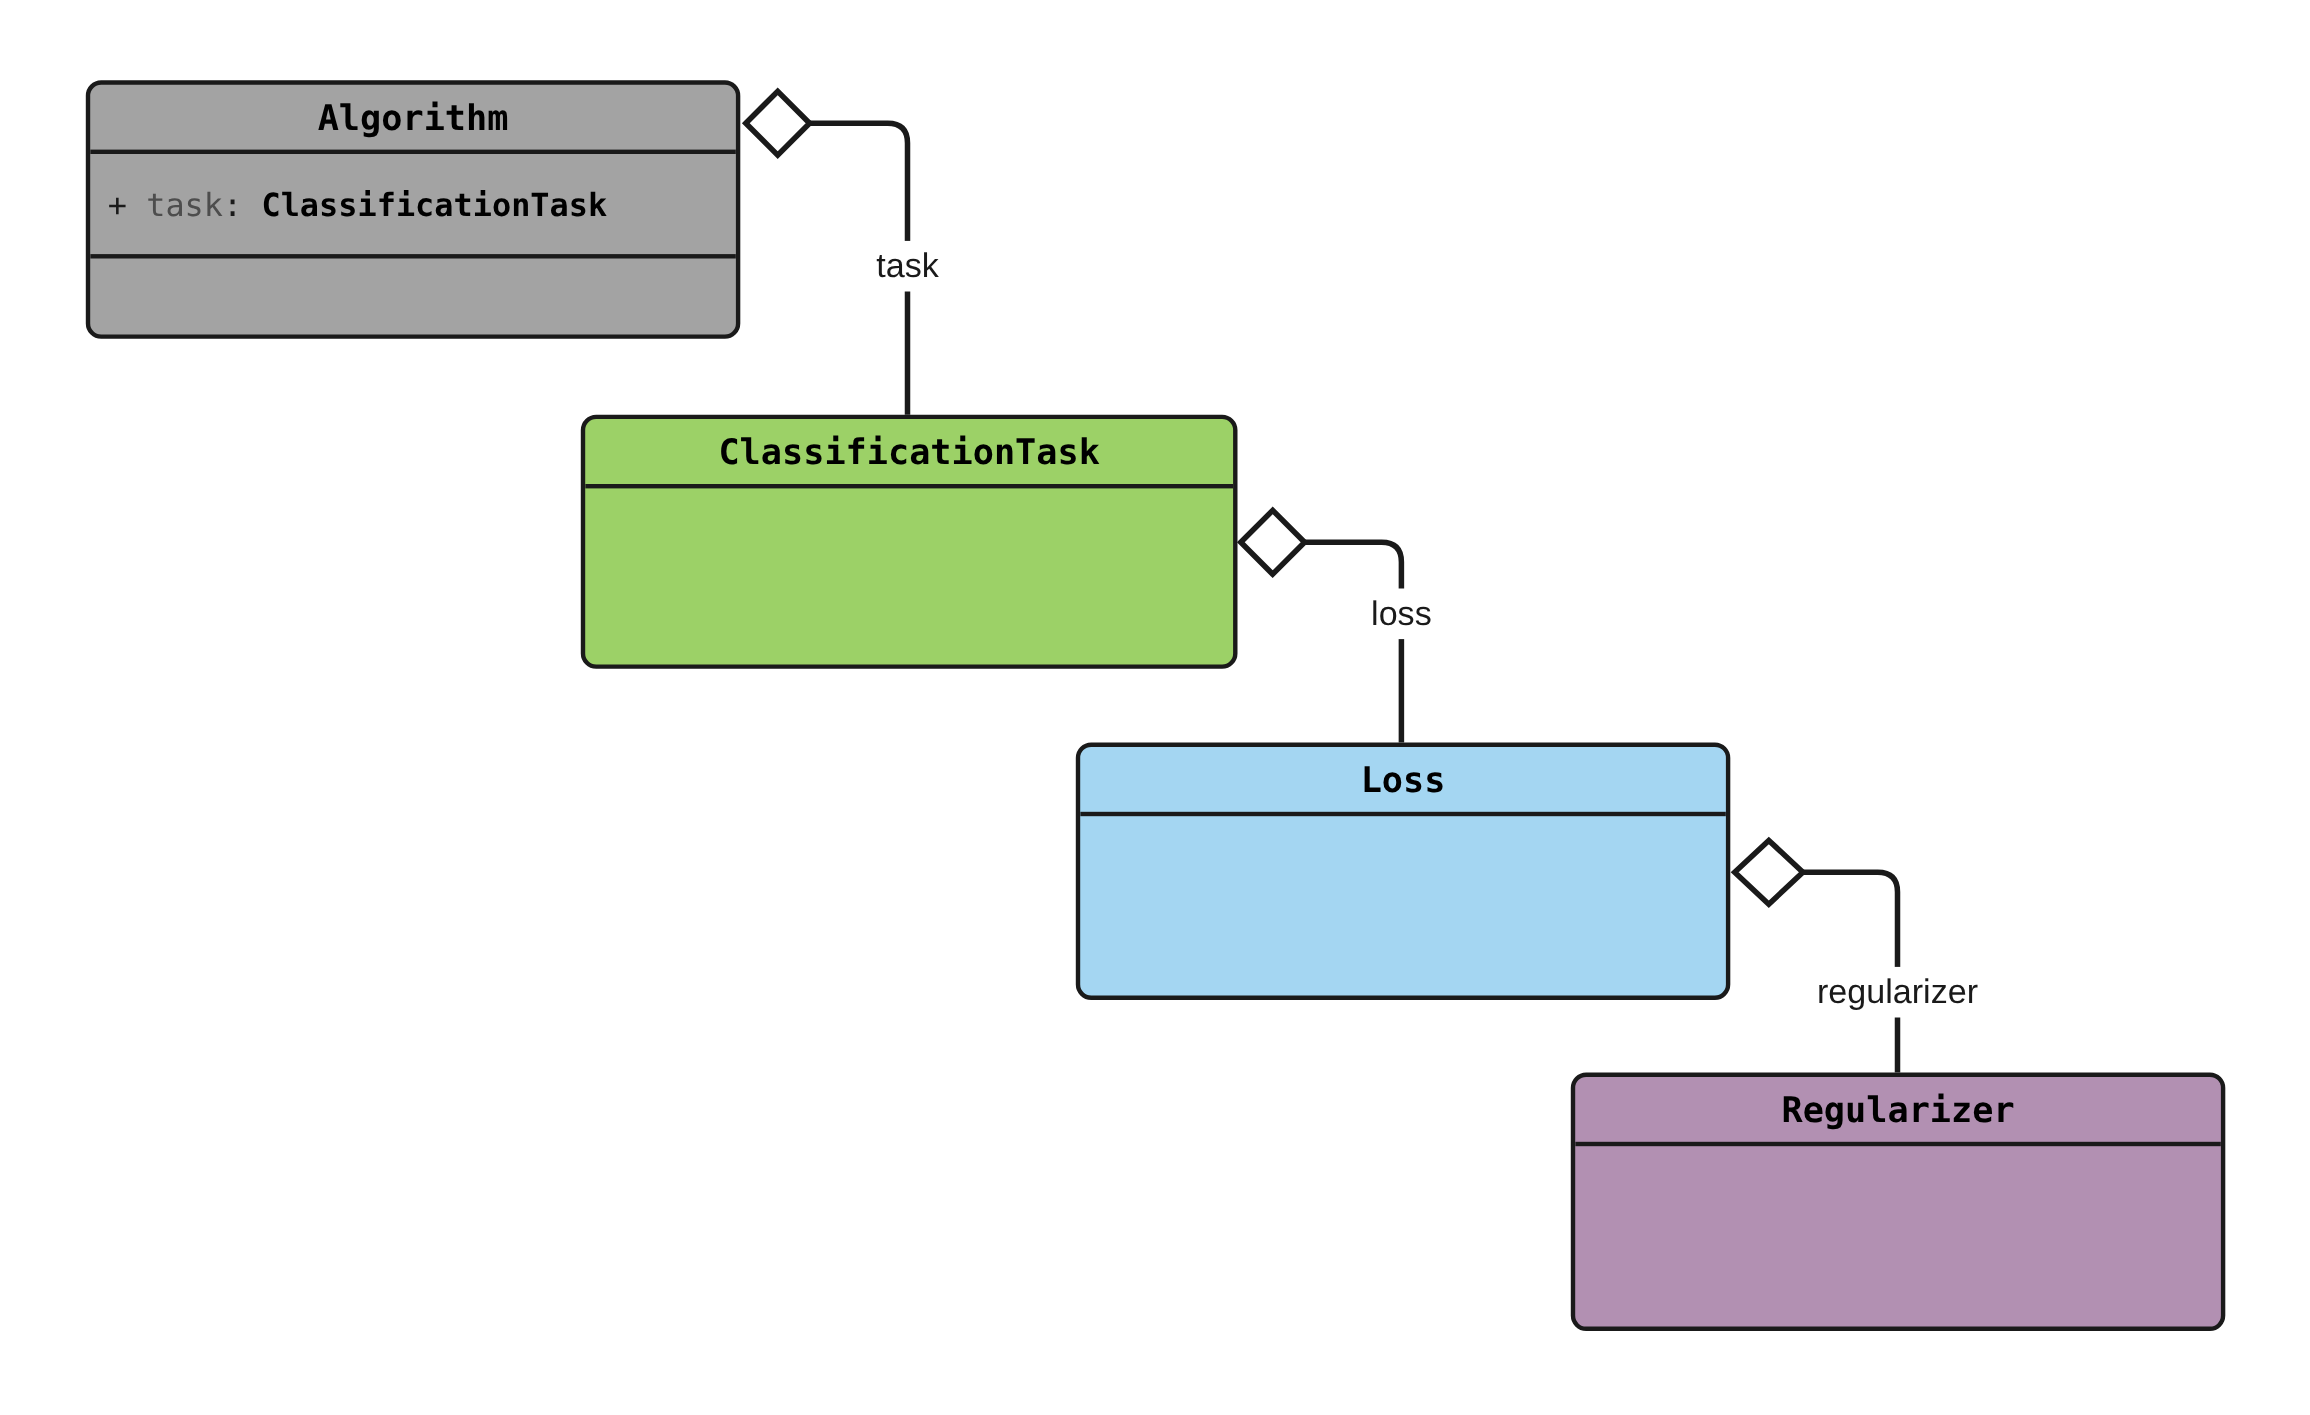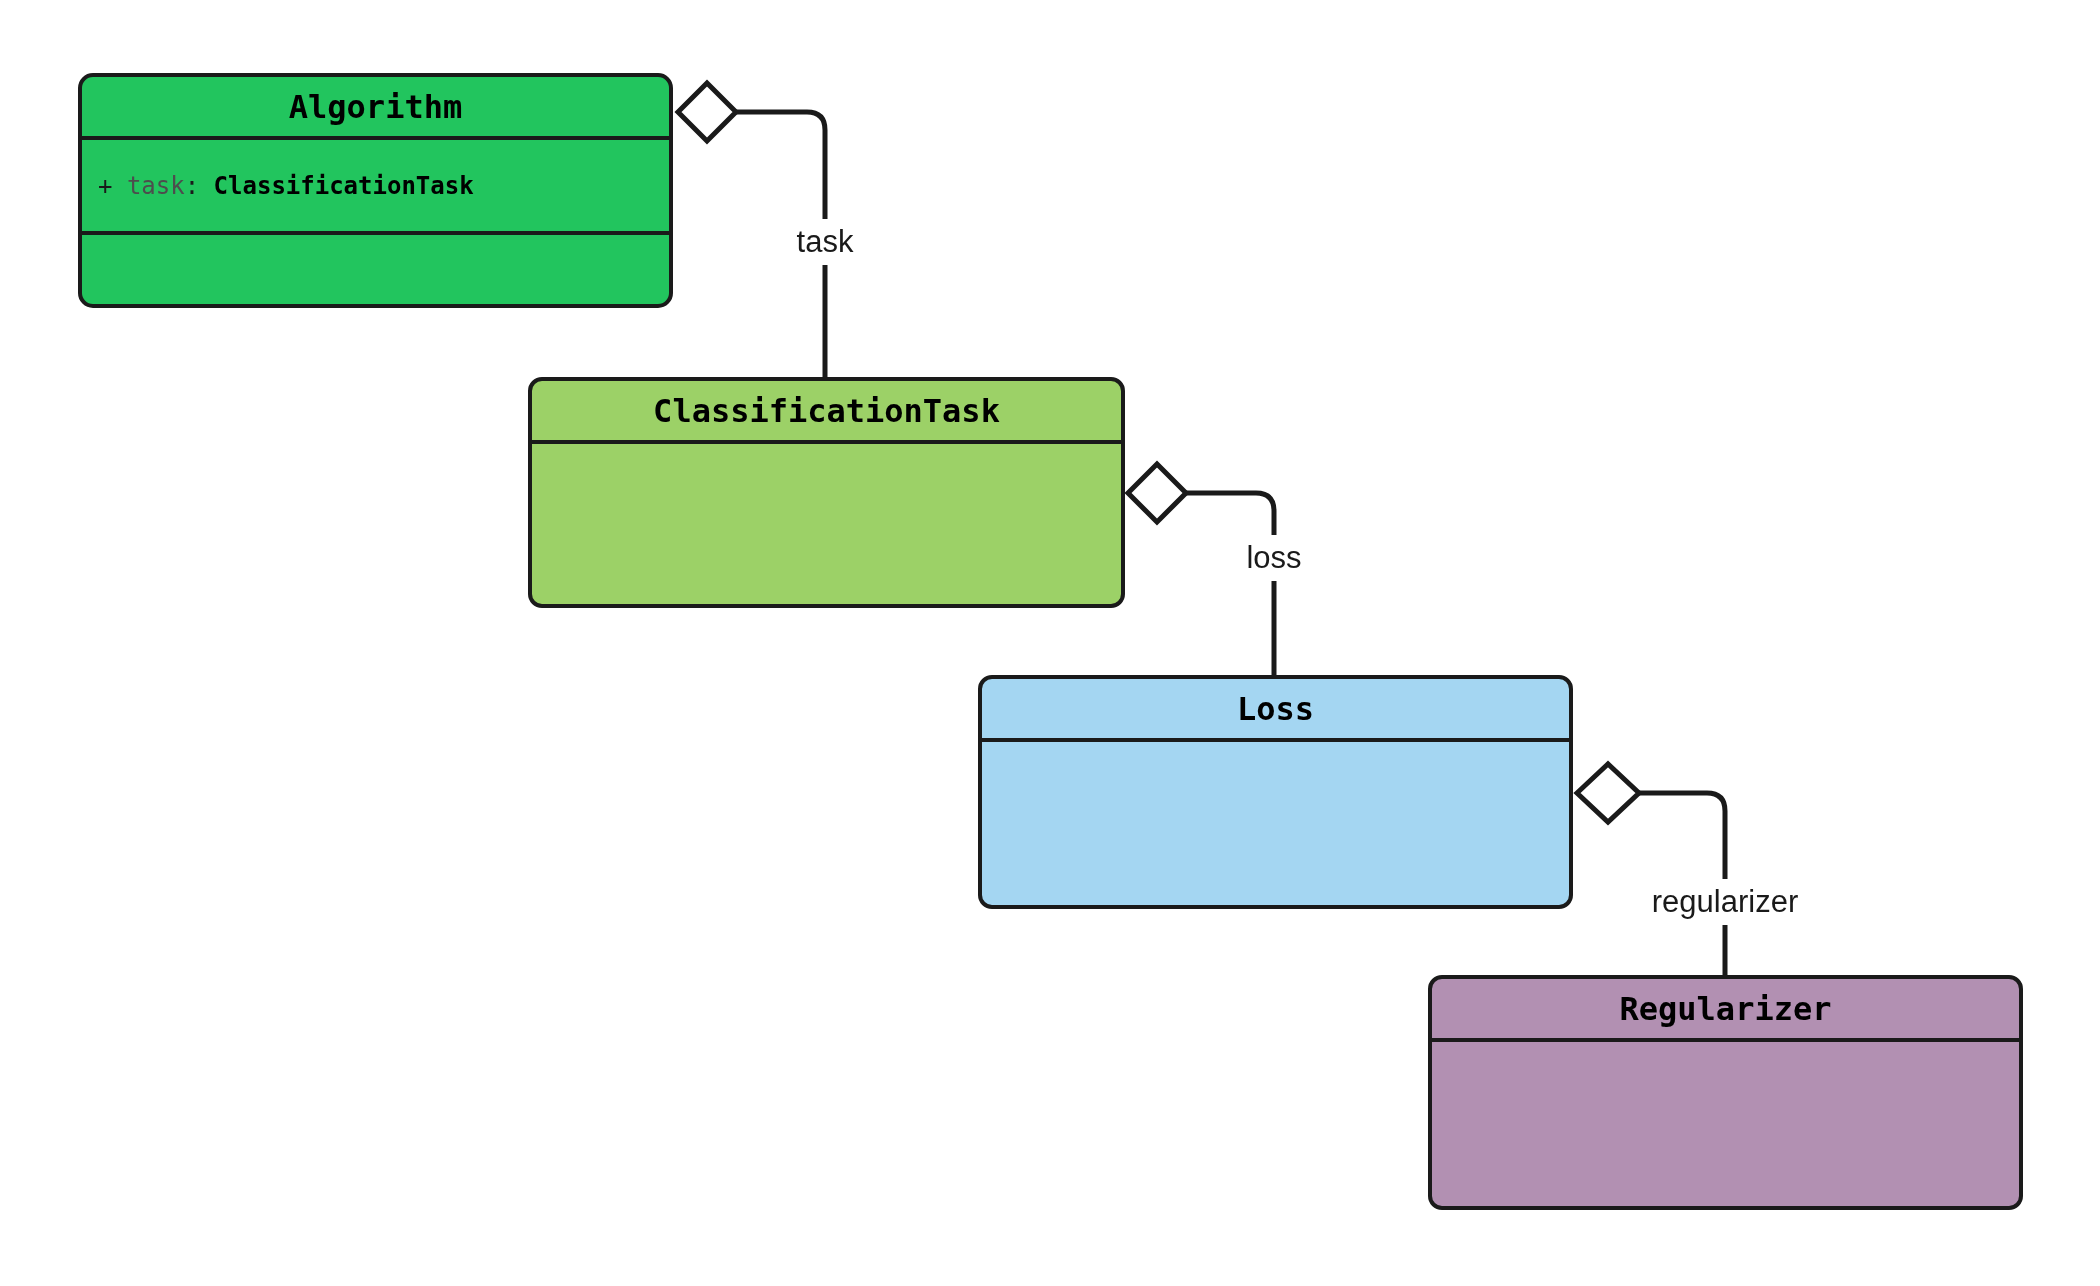--- a/index.html
+++ b/index.html
@@ -53,30 +53,30 @@
     font-weight: bold;
     color: #000000;
   }
   .uml-attrs {
     box-sizing: border-box;
     height: 95px;
     border-bottom: 4px solid #1a1a1a;
     display: flex;
     align-items: center;
     padding-left: 16px;
-    font-size: 24px;
+    font-size: 29px;
   }
   .uml-empty { flex: 1; }
 
   .attr-vis, .attr-sep { color: #1a1a1a; }
   .attr-name { color: #4d4d4d; }
   .attr-type { color: #000000; font-weight: bold; }
   .sp { display: inline-block; width: 1ch; }
 
-  .c0 { background: #22c55e; border-radius: 15px; }
+  .c0 { background: #a3a3a3; }
   .c1 { background: #9CD167; }
   .c2 { background: #A4D6F2; }
   .c3 { background: #B290B2; }
 
   .box-algorithm          { left:  78px; top:  73px; width: 595px; height: 235px; }
   .box-classificationtask { left: 528px; top: 377px; width: 597px; height: 231px; }
   .box-loss               { left: 978px; top: 675px; width: 595px; height: 234px; }
   .box-regularizer        { left: 1428px; top: 975px; width: 595px; height: 235px; }
 
   

